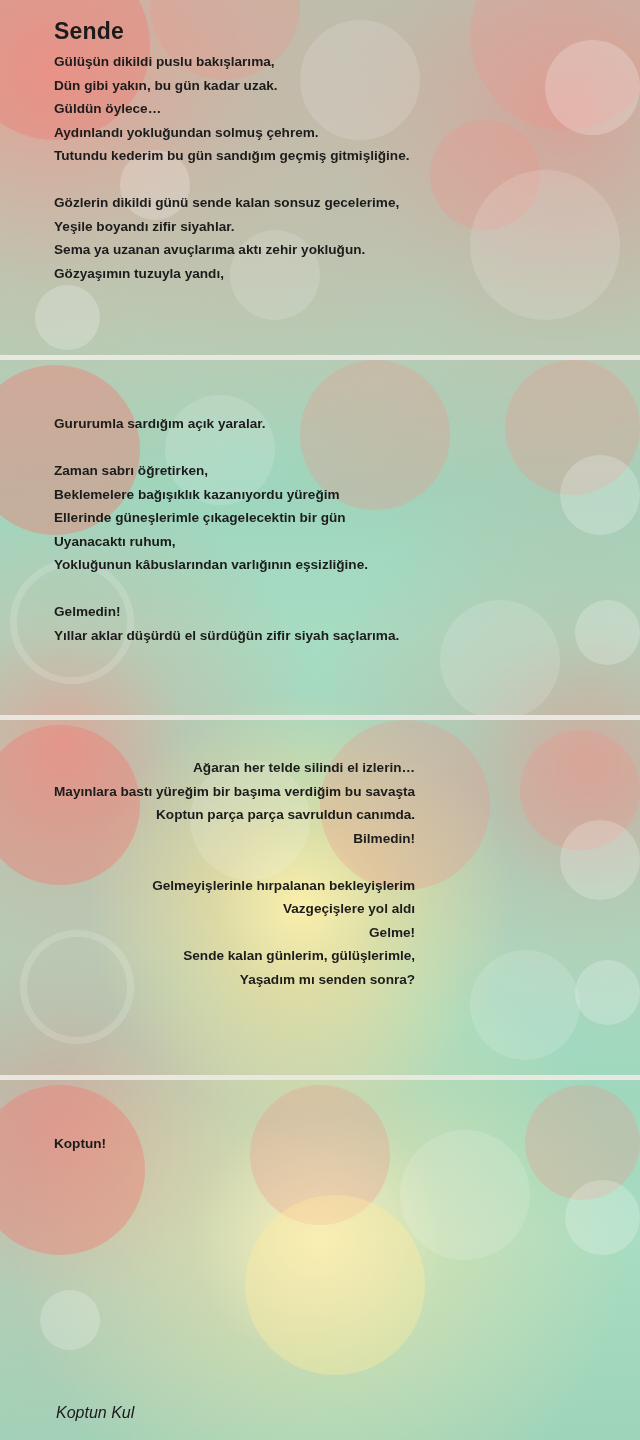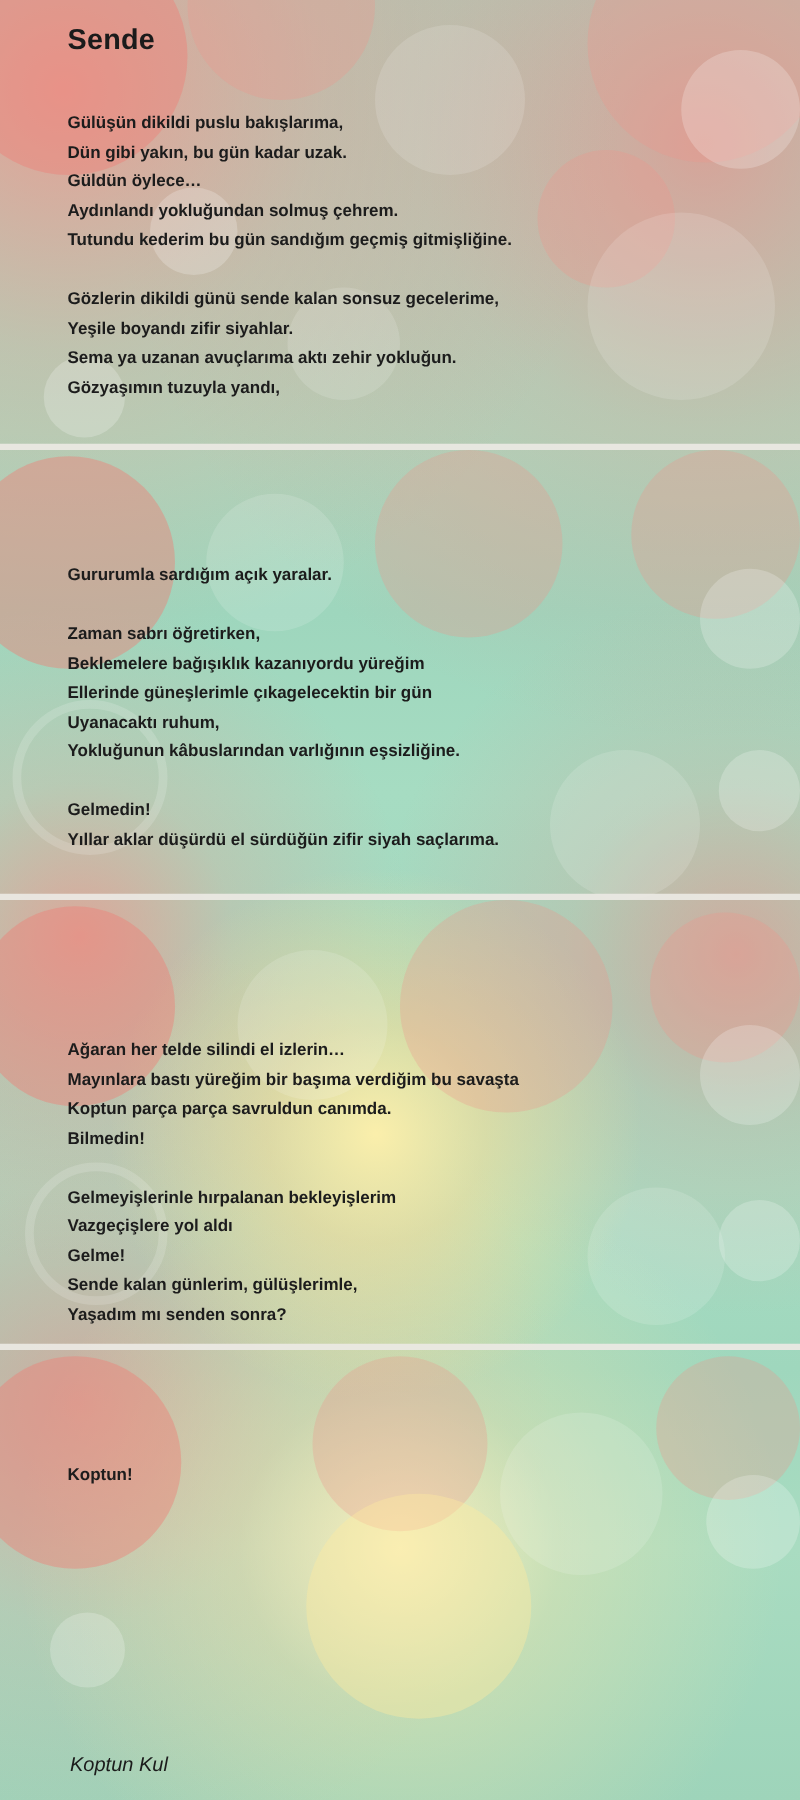--- a/index.html
+++ b/index.html
@@ -85,21 +85,20 @@
     letter-spacing: 0.2px;
   }
   .block {
     position: absolute;
     left: 54px;
     color: #1c1c1c;
     font-size: 13.6px;
     line-height: 23.5px;
     font-weight: bold;
     white-space: pre;
-    margin-top: 36px;
   }
   .author {
     position: absolute;
     left: 56px;
     top: 1404px;
     font-size: 16px;
     font-style: italic;
     color: #1b1b1b;
   }
 </style>
@@ -167,21 +166,21 @@
     <div class="block" style="top:412px;" id="blk1">Gururumla sardığım açık yaralar.
 
 Zaman sabrı öğretirken,
 Beklemelere bağışıklık kazanıyordu yüreğim
 Ellerinde güneşlerimle çıkagelecektin bir gün
 Uyanacaktı ruhum,
 Yokluğunun kâbuslarından varlığının eşsizliğine.
 
 Gelmedin!
 Yıllar aklar düşürdü el sürdüğün zifir siyah saçlarıma.</div>
-    <div class="block" style="top:792px;" id="blk2">Ağaran her telde silindi el izlerin…
+    <div class="block" style="top:756px;text-align:right;" id="blk2">Ağaran her telde silindi el izlerin…
 Mayınlara bastı yüreğim bir başıma verdiğim bu savaşta
 Koptun parça parça savruldun canımda.
 Bilmedin!
 
 Gelmeyişlerinle hırpalanan bekleyişlerim
 Vazgeçişlere yol aldı
 Gelme!
 Sende kalan günlerim, gülüşlerimle,
 Yaşadım mı senden sonra?</div>
     <div class="block" style="top:1132px;" id="blk3">Koptun!</div>

